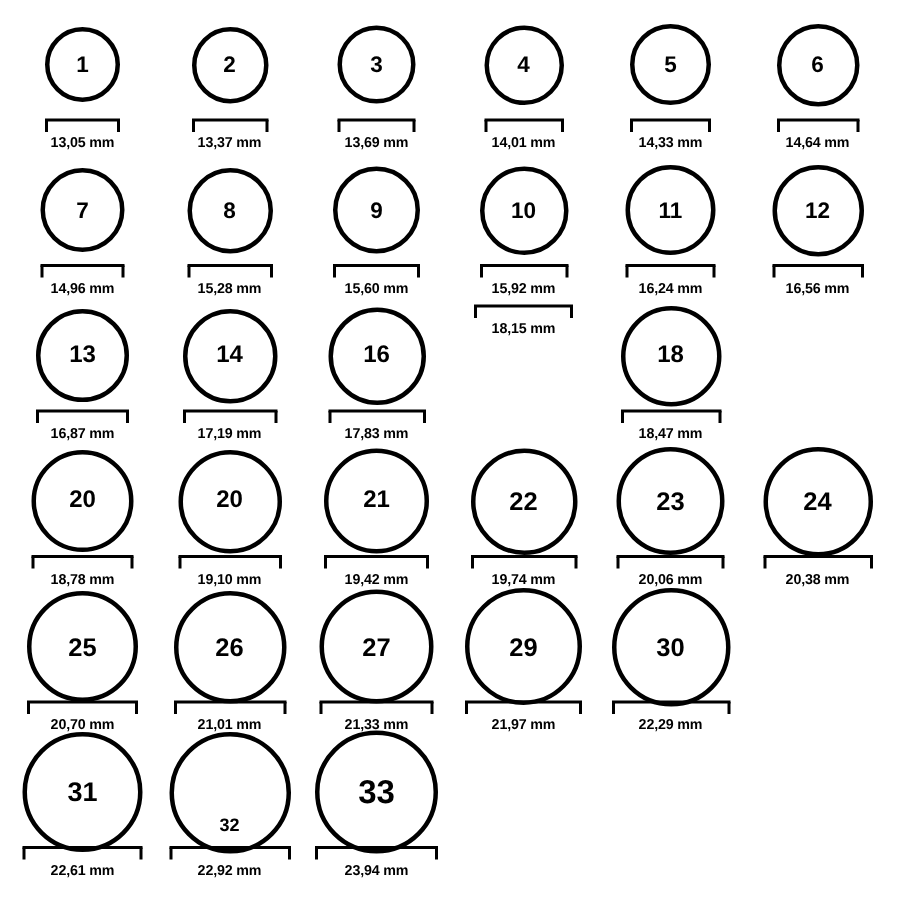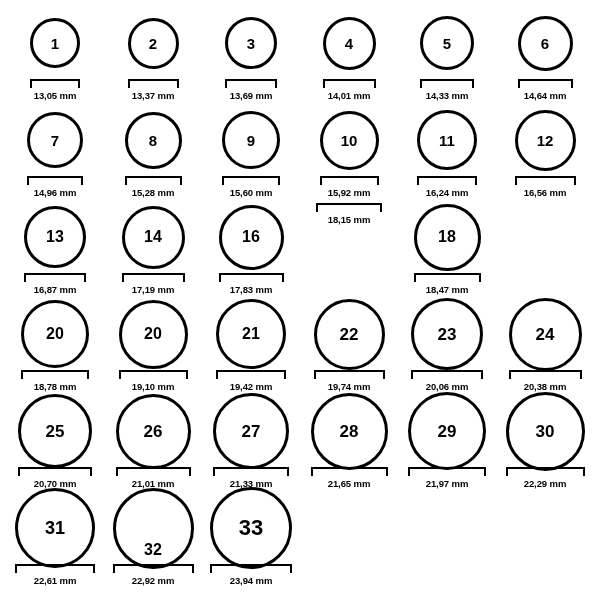--- a/index.html
+++ b/index.html
@@ -320,29 +320,20 @@
         <div class="ring-wrap">
           <div class="ring" style="width: 76px; height: 76px;">
             <span class="ring-label" style="font-size: 17px;">27</span>
           </div>
         </div>
         <div class="dim" style="width: 76px;"></div>
         <div class="mm">21,33 mm</div>
       </div>
       <div class="cell">
         <div class="ring-wrap">
-          <div class="ring" style="width: 77px; height: 77px;">
-            <span class="ring-label" style="font-size: 17px;">28</span>
-          </div>
-        </div>
-        <div class="dim" style="width: 77px;"></div>
-        <div class="mm">21,65 mm</div>
-      </div>
-      <div class="cell">
-        <div class="ring-wrap">
           <div class="ring" style="width: 78px; height: 78px;">
             <span class="ring-label" style="font-size: 17px;">29</span>
           </div>
         </div>
         <div class="dim" style="width: 78px;"></div>
         <div class="mm">21,97 mm</div>
       </div>
       <div class="cell">
         <div class="ring-wrap">
           <div class="ring" style="width: 79px; height: 79px; text-align: right;">
@@ -359,21 +350,21 @@
           <div class="ring" style="width: 80px; height: 80px;">
             <span class="ring-label" style="font-size: 18px;">31</span>
           </div>
         </div>
         <div class="dim" style="width: 80px;"></div>
         <div class="mm">22,61 mm</div>
       </div>
       <div class="cell">
         <div class="ring-wrap">
           <div class="ring" style="width: 81px; height: 81px;">
-            <span class="ring-label" style="font-size: 16px; margin-top: 44px;">32</span>
+            <span class="ring-label" style="font-size: 12px; margin-top: 44px;">32</span>
           </div>
         </div>
         <div class="dim" style="width: 81px;"></div>
         <div class="mm">22,92 mm</div>
       </div>
       <div class="cell">
         <div class="ring-wrap">
           <div class="ring" style="width: 82px; height: 82px;">
             <span class="ring-label" style="font-size: 22px;">33</span>
           </div>

